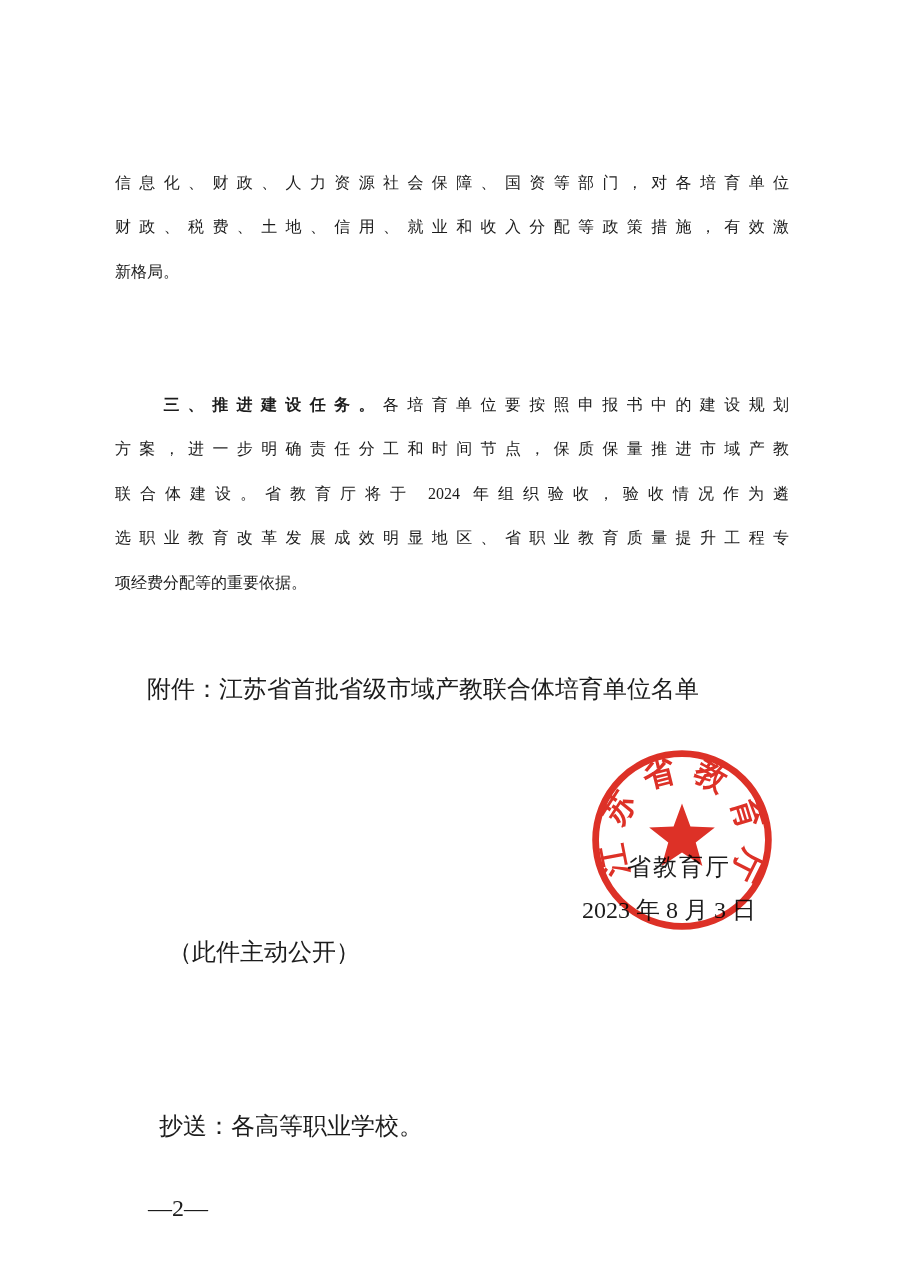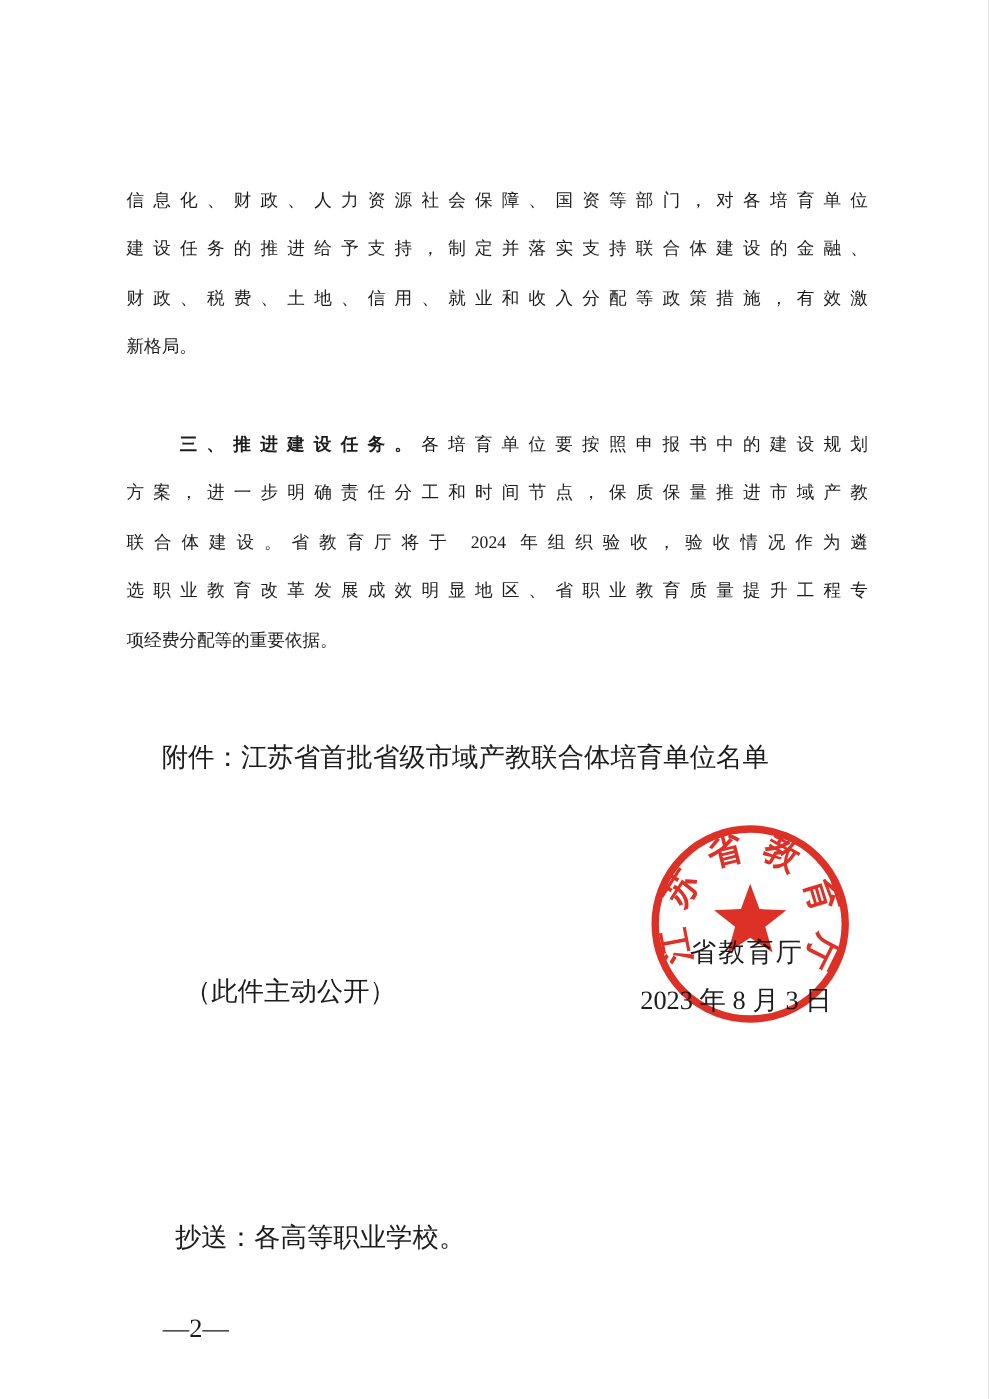--- a/index.html
+++ b/index.html
@@ -59,21 +59,20 @@
   }
   .pagenum { font-family: "Liberation Serif", serif; letter-spacing: 0; }
 </style>
 </head>
 <body>
 
 <div class="page">
 
   <div class="body-block" style="top:161px;">
     <div class="jline">信息化、财政、人力资源社会保障、国资等部门，对各培育单位</div>
-    <div class="jline">建设任务的推进给予支持，制定并落实支持联合体建设的金融、</div>
     <div class="jline">财政、税费、土地、信用、就业和收入分配等政策措施，有效激</div>
     <div class="lline">新格局。</div>
   </div>
 
   <div class="body-block" style="top:383px;">
     <div class="jline"><span class="indent"></span><span class="bold">三、推进建设任务。</span><span>各培育单位要按照申报书中的建设规划</span></div>
     <div class="jline">方案，进一步明确责任分工和时间节点，保质保量推进市域产教</div>
     <div class="jline">联合体建设。省教育厅将于 2024 年组织验收，验收情况作为遴</div>
     <div class="jline">选职业教育改革发展成效明显地区、省职业教育质量提升工程专</div>
     <div class="lline">项经费分配等的重要依据。</div>
@@ -88,19 +87,19 @@
     <svg viewBox="0 0 200 200" xmlns="http://www.w3.org/2000/svg">
       <circle cx="100" cy="100" r="90" fill="none" stroke="#dd3127" stroke-width="7"></circle>
       <polygon fill="#dd3127" points="100,62 108.8,85.9 134.2,86.9 114.3,102.6 121.2,127.1 100,113 78.8,127.1 85.7,102.6 65.8,86.9 91.2,85.9"></polygon>
       <path id="sealArc" fill="none" d="M 52.5 139.9 A 62 62 0 1 1 147.5 139.9"></path>
       <text class="seal-text-arc" fill="#dd3127">
         <textPath href="#sealArc" startOffset="8">江苏省教育厅</textPath>
       </text>
     </svg>
   </div>
 
-  <div class="single-line" style="left:168px; top:868px;">（此件主动公开）</div>
+  <div class="single-line" style="left:168px; top:918px;">（此件主动公开）</div>
 
   <div class="single-line" style="left:159px; top:1092px;">抄送：各高等职业学校。</div>
 
   <div class="single-line pagenum" style="left:148px; top:1174px;">—2—</div>
 
 </div>
 
 </body></html>

